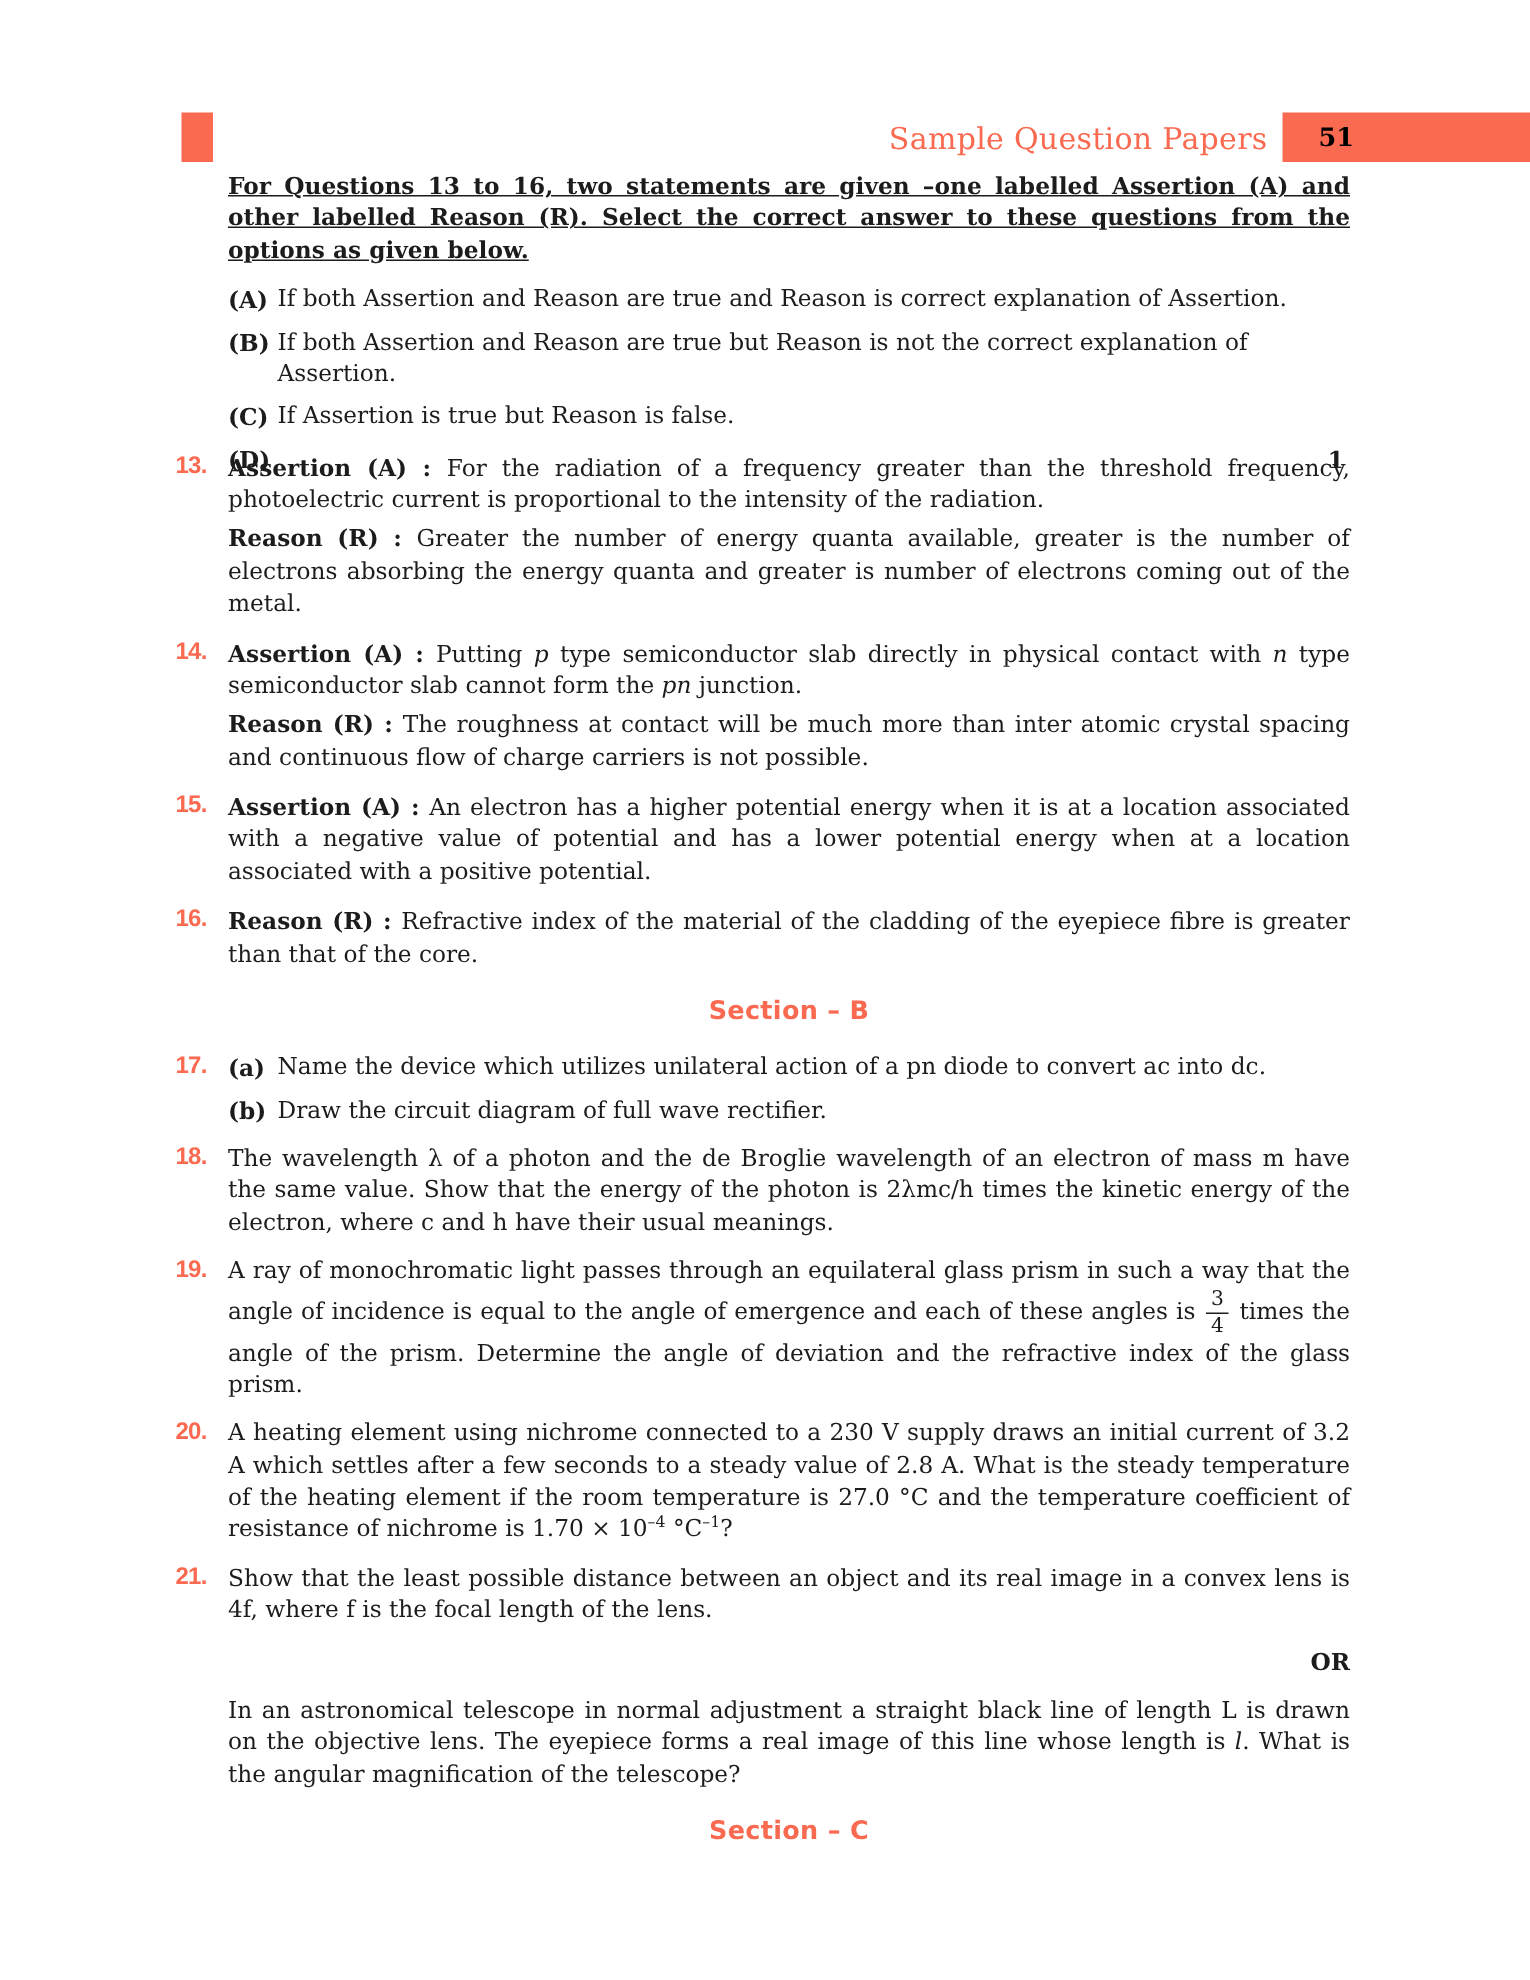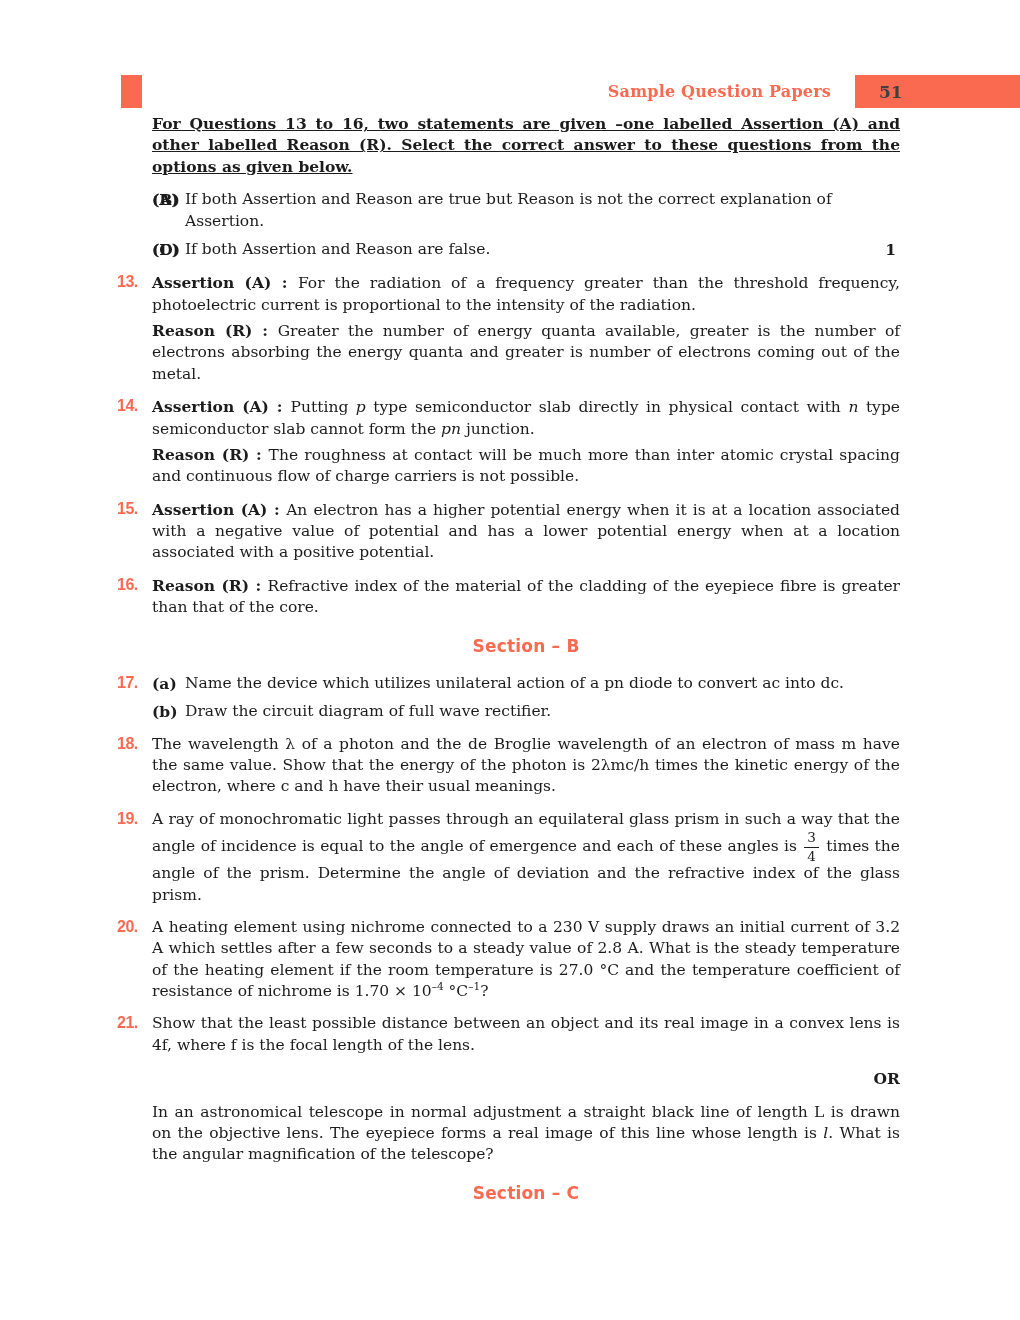--- a/index.html
+++ b/index.html
@@ -19,26 +19,26 @@
   
   .corner-square{
     position:absolute;left:121px;top:75px;
     width:21px;height:33px;background:var(--coral);
   }
   .header-right{
     position:absolute;top:75px;right:0;height:33px;
     display:flex;align-items:center;
   }
   .header-title{
-    color:var(--coral);font-weight:bold;font-size:16px;
-    margin-right:24px;letter-spacing:.2px;
+    color:var(--coral);font-weight:normal;font-size:20px;
+    margin-right:10px;letter-spacing:.2px;
   }
   .page-badge{
     width:165px;height:33px;background:var(--coral);
-    color:#404040;font-weight:bold;font-size:17px;
+    color:#000000;font-weight:bold;font-size:17px;
     display:flex;align-items:center;padding-left:24px;
   }
   
   main{
     position:absolute;left:152px;top:113px;width:748px;
     font-size:15.5px;line-height:1.38;
   }
   p{margin:0;}
   .justify{text-align:justify;}
   .intro{font-weight:bold;margin-bottom:12px;text-decoration:underline;}
@@ -96,31 +96,32 @@
       <span>51</span>
     </div>
   </div>
 
   <main>
 
     <p class="intro justify">For Questions 13 to 16, two statements are given –one labelled Assertion (A) and other labelled Reason (R). Select the correct answer to these questions from the options as given below.</p>
 
     <div class="option">
       <span class="opt-label">(A)</span>
+      <span>If both Assertion and Reason are true and Reason is correct explanation of Assertion.</span>
     </div>
     <div class="option">
       <span class="opt-label">(B)</span>
       <span>If both Assertion and Reason are true but Reason is not the correct explanation of Assertion.</span>
     </div>
     <div class="option">
       <span class="opt-label">(C)</span>
+      <span>If Assertion is true but Reason is false.</span>
     </div>
     <div class="option" style="margin-bottom:12px;">
       <span class="opt-label">(D)</span>
-      <span>If both Assertion and Reason are false.</span>
       <span class="marks">1</span>
     </div>
 
     <div class="question">
       <span class="qnum">13.</span>
       <p class="qpara justify"><b>Assertion (A) : </b><span>For the radiation of a frequency greater than the threshold frequency, photoelectric current is proportional to the intensity of the radiation.</span></p>
       <p class="qpara justify"><b>Reason (R) : </b><span>Greater the number of energy quanta available, greater is the number of electrons absorbing the energy quanta and greater is number of electrons coming out of the metal.</span></p>
     </div>
 
     <div class="question">

